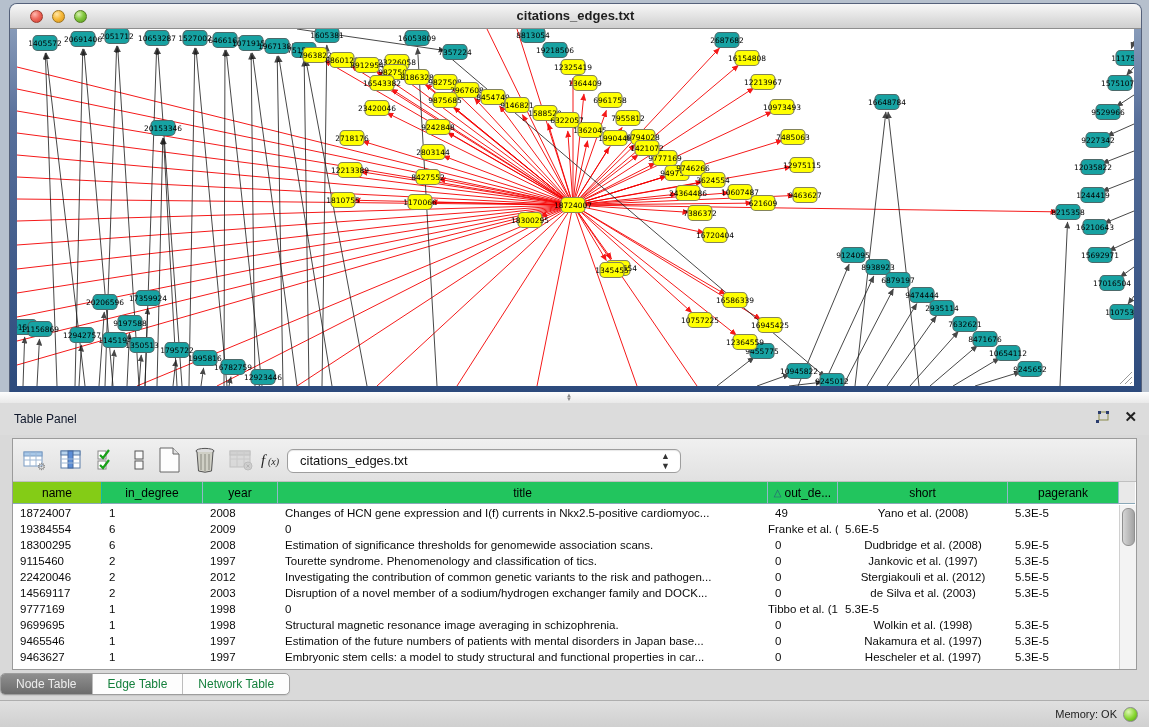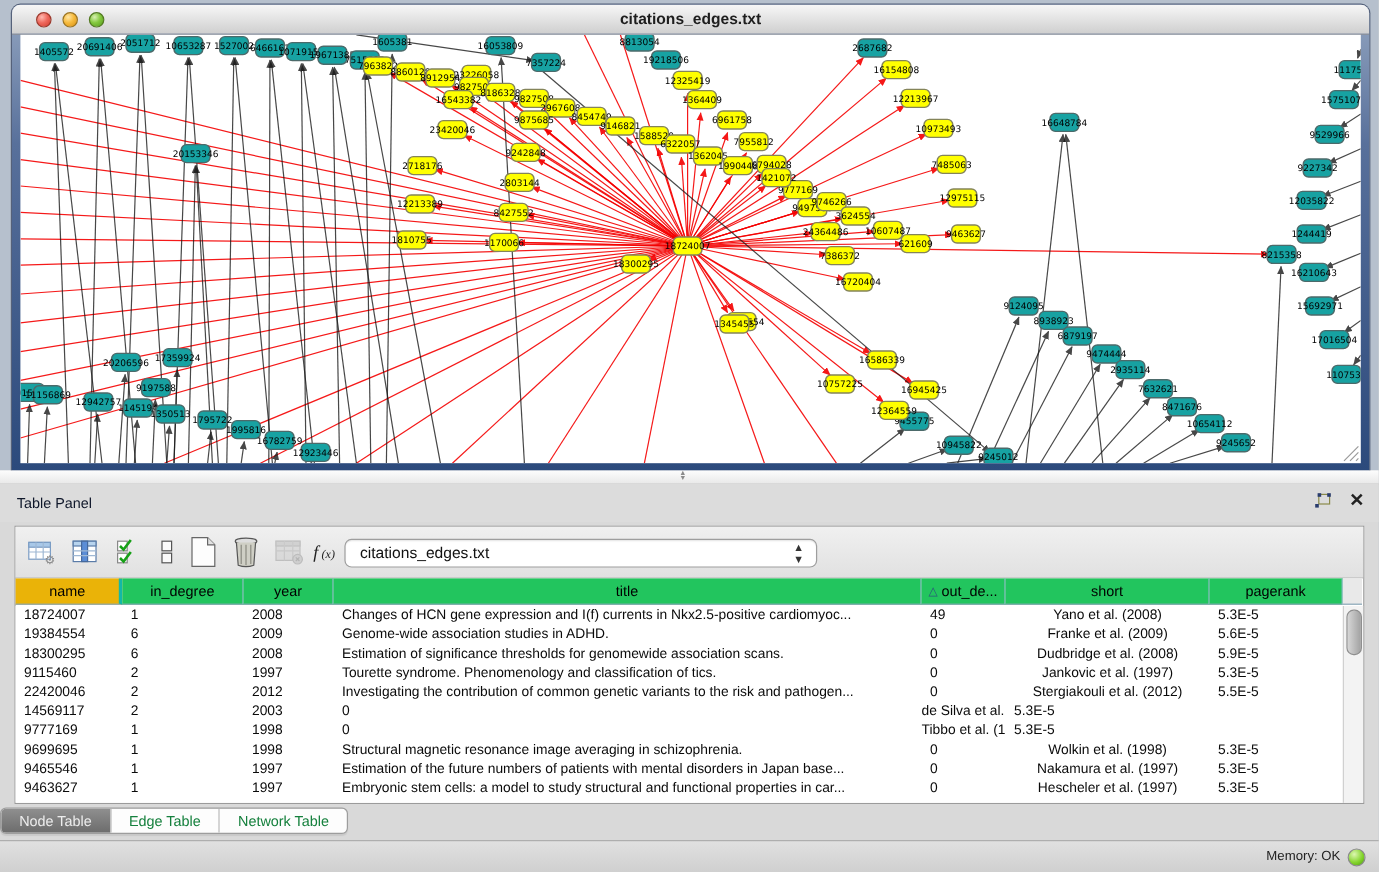--- a/index.html
+++ b/index.html
@@ -43,21 +43,21 @@
   .tbtn{position:absolute;top:7px;width:28px;height:28px;display:flex;align-items:center;justify-content:center}
   .combo{position:absolute;left:274px;top:10px;width:392px;height:22px;background:#fff;
       border:1px solid #9e9e9e;border-radius:6px;box-shadow:inset 0 1px 1px #00000018}
   .combo-text{position:absolute;left:12px;top:3px;font-size:13px;color:#111}
   .combo-arrows{position:absolute;right:10px;top:1px;font-size:9px;color:#333;line-height:10px;text-align:center}
 
   .thead{position:absolute;top:43px;left:0;width:1122px;height:22px;display:grid;
       grid-template-columns:89px 101px 75px 490px 70px 170px 111px 16px}
   .th{background:#22c55e;border-right:1px solid #92b7ca;border-bottom:1px solid #8aa8b8;
       font-size:12px;display:flex;align-items:center;justify-content:center;color:#000;overflow:hidden}
-  .th.first{background:#eab308;border-right:3px solid #14b8a6}
+  .th.first{background:#84cc16;border-right:1px solid #14b8a6}
   .th.gut{background:#e9e9e9;border-right:none}
   .sort-glyph{font-size:10px;color:#2a5a7a;margin-right:3px}
 
   .tbody{position:absolute;top:66px;left:0;width:1106px;bottom:0;background:#fff;overflow:hidden}
   .tr{display:grid;grid-template-columns:89px 101px 75px 490px 70px 170px 111px;height:16px;align-items:center}
   .td{font-size:11.5px;color:#0a0a0a;padding-left:7px;white-space:nowrap;overflow:hidden;text-overflow:clip}
   .td.c-short{text-align:center;padding-left:0}
   .vscroll{position:absolute;top:66px;right:0;bottom:0;width:16px;background:#f3f3f3;border-left:1px solid #d0d0d0}
   .vthumb{position:absolute;top:3px;left:2px;width:11px;height:36px;border-radius:6px;
       background:linear-gradient(90deg,#d6d6d6,#a2a2a2);border:1px solid #8f8f8f}
@@ -762,21 +762,20 @@
         <div class="td">2008</div>
         <div class="td">Changes of HCN gene expression and I(f) currents in Nkx2.5-positive cardiomyoc...</div>
         <div class="td">49</div>
         <div class="td c-short">Yano et al. (2008)</div>
         <div class="td">5.3E-5</div>
       </div>
       <div class="tr">
         <div class="td">19384554</div>
         <div class="td">6</div>
         <div class="td">2009</div>
-        <div class="td">Genome-wide association studies in ADHD.</div>
         <div class="td">0</div>
         <div class="td c-short">Franke et al. (2009)</div>
         <div class="td">5.6E-5</div>
       </div>
       <div class="tr">
         <div class="td">18300295</div>
         <div class="td">6</div>
         <div class="td">2008</div>
         <div class="td">Estimation of significance thresholds for genomewide association scans.</div>
         <div class="td">0</div>
@@ -798,20 +797,21 @@
         <div class="td">2012</div>
         <div class="td">Investigating the contribution of common genetic variants to the risk and pathogen...</div>
         <div class="td">0</div>
         <div class="td c-short">Stergiakouli et al. (2012)</div>
         <div class="td">5.5E-5</div>
       </div>
       <div class="tr">
         <div class="td">14569117</div>
         <div class="td">2</div>
         <div class="td">2003</div>
+        <div class="td">Disruption of a novel member of a sodium/hydrogen exchanger family and DOCK...</div>
         <div class="td">0</div>
         <div class="td c-short">de Silva et al. (2003)</div>
         <div class="td">5.3E-5</div>
       </div>
       <div class="tr">
         <div class="td">9777169</div>
         <div class="td">1</div>
         <div class="td">1998</div>
         <div class="td">0</div>
         <div class="td c-short">Tibbo et al. (1998)</div>

